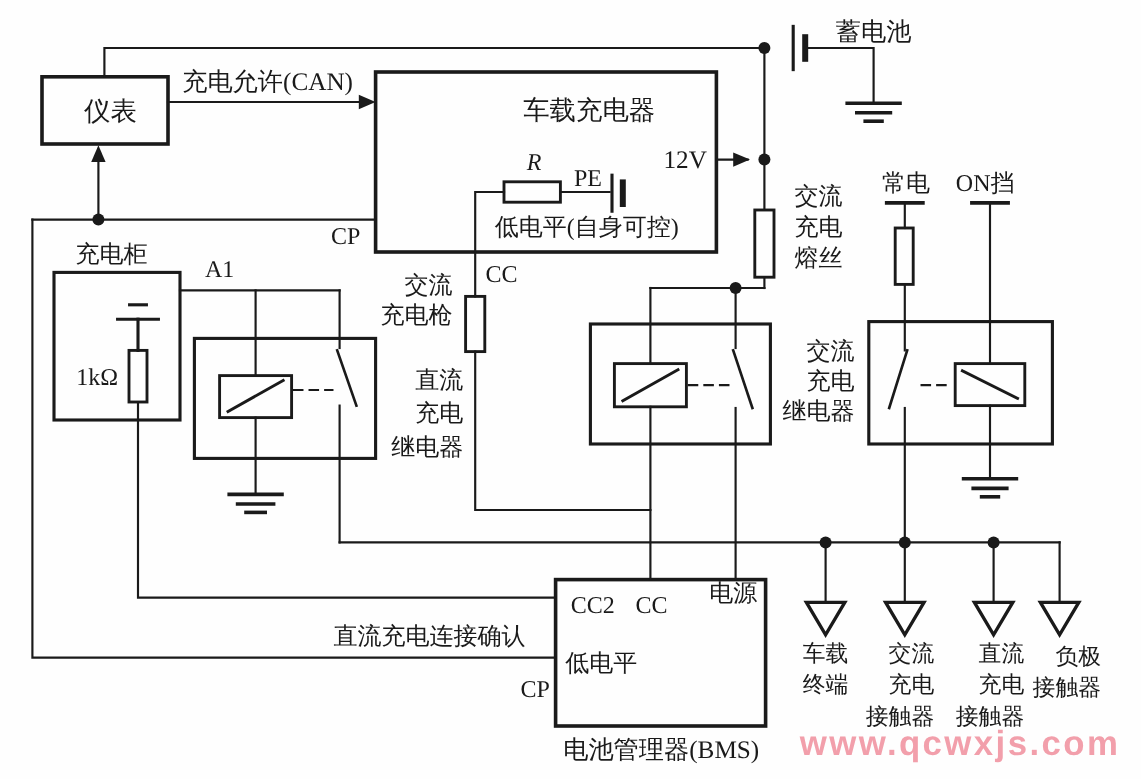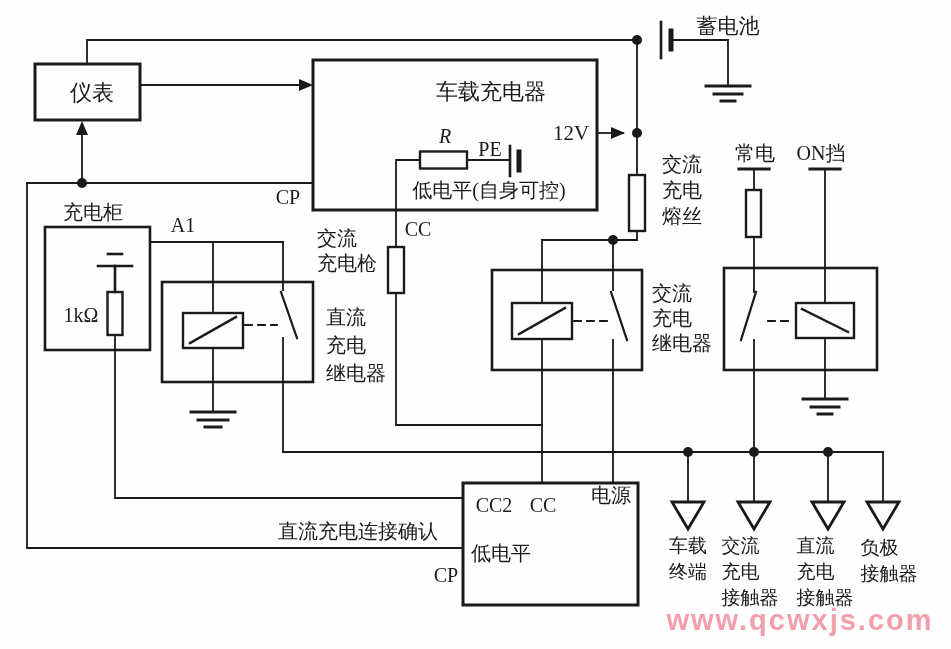--- a/index.html
+++ b/index.html
@@ -2,21 +2,21 @@
 <html><head>
 <meta charset="utf-8">
 <style>
   html,body{margin:0;padding:0;background:#ffffff;}
   #stage{
     position:relative;width:951px;height:649px;background:#fefefe;
     font-family:"Liberation Serif","DejaVu Serif",serif;color:#1a1a1a;overflow:hidden;
   }
   #wires{position:absolute;left:0;top:0;z-index:2;}
   .lbl{
-    position:absolute;z-index:3;white-space:pre-line;text-align:left;
+    position:absolute;z-index:3;white-space:pre-line;text-align:right;
     transform:translateX(-50%);font-size:20px;line-height:26px;color:#1a1a1a;
   }
   .italic{font-style:italic;}
   .wm{position:absolute;z-index:1;transform:translateX(-50%);font-weight:bold;
       font-family:"Liberation Sans","DejaVu Sans",sans-serif;white-space:nowrap;}
   #wm-name{left:806px;top:574px;font-size:40px;letter-spacing:1px;color:#aab3d2;}
   #wm-url{left:800px;top:604px;font-size:29px;letter-spacing:2px;color:#f29fab;}
 </style>
 </head>
 <body>
@@ -172,20 +172,21 @@
       <circle cx="637" cy="133" r="5"></circle>
       <circle cx="82" cy="183" r="5"></circle>
       <circle cx="613" cy="240" r="5"></circle>
       <circle cx="688" cy="452" r="5"></circle>
       <circle cx="754" cy="452" r="5"></circle>
       <circle cx="828" cy="452" r="5"></circle>
     </g>
   </svg>
 
   <div class="lbl" style="left:92px;top:80px;font-size:22px;">仪表</div>
+  <div class="lbl" style="left:223px;top:55px;font-size:21px;">充电允许(CAN)</div>
   <div class="lbl" style="left:459px;top:79px;font-size:22px;margin-left:32px;">车载充电器</div>
   <div class="lbl italic" style="left:445px;top:123px;">R</div>
   <div class="lbl" style="left:490px;top:136px;">PE</div>
   <div class="lbl" style="left:571px;top:120px;font-size:21px;">12V</div>
   <div class="lbl" style="left:489px;top:177px;">低电平(自身可控)</div>
   <div class="lbl" style="left:288px;top:184px;">CP</div>
   <div class="lbl" style="left:728px;top:13px;font-size:21px;">蓄电池</div>
 
   <div class="lbl" style="left:93px;top:199px;">充电柜</div>
   <div class="lbl" style="left:183px;top:212px;">A1</div>
@@ -206,20 +207,21 @@
 
   <div class="lbl" style="left:755px;top:140px;">常电</div>
   <div class="lbl" style="left:821px;top:140px;">ON挡</div>
 
   <div class="lbl" style="left:358px;top:518px;">直流充电连接确认</div>
   <div class="lbl" style="left:446px;top:562px;">CP</div>
   <div class="lbl" style="left:494px;top:492px;">CC2</div>
   <div class="lbl" style="left:543px;top:492px;">CC</div>
   <div class="lbl" style="left:611px;top:482px;">电源</div>
   <div class="lbl" style="left:501px;top:540px;">低电平</div>
+  <div class="lbl" style="left:551px;top:612px;font-size:21px;">电池管理器(BMS)</div>
 
   <div class="lbl" style="left:688px;top:533px;font-size:19px;">车载
 终端</div>
   <div class="lbl" style="left:750px;top:533px;font-size:19px;">交流
 充电
 接触器</div>
   <div class="lbl" style="left:825px;top:533px;font-size:19px;">直流
 充电
 接触器</div>
   <div class="lbl" style="left:889px;top:535px;font-size:19px;">负极

